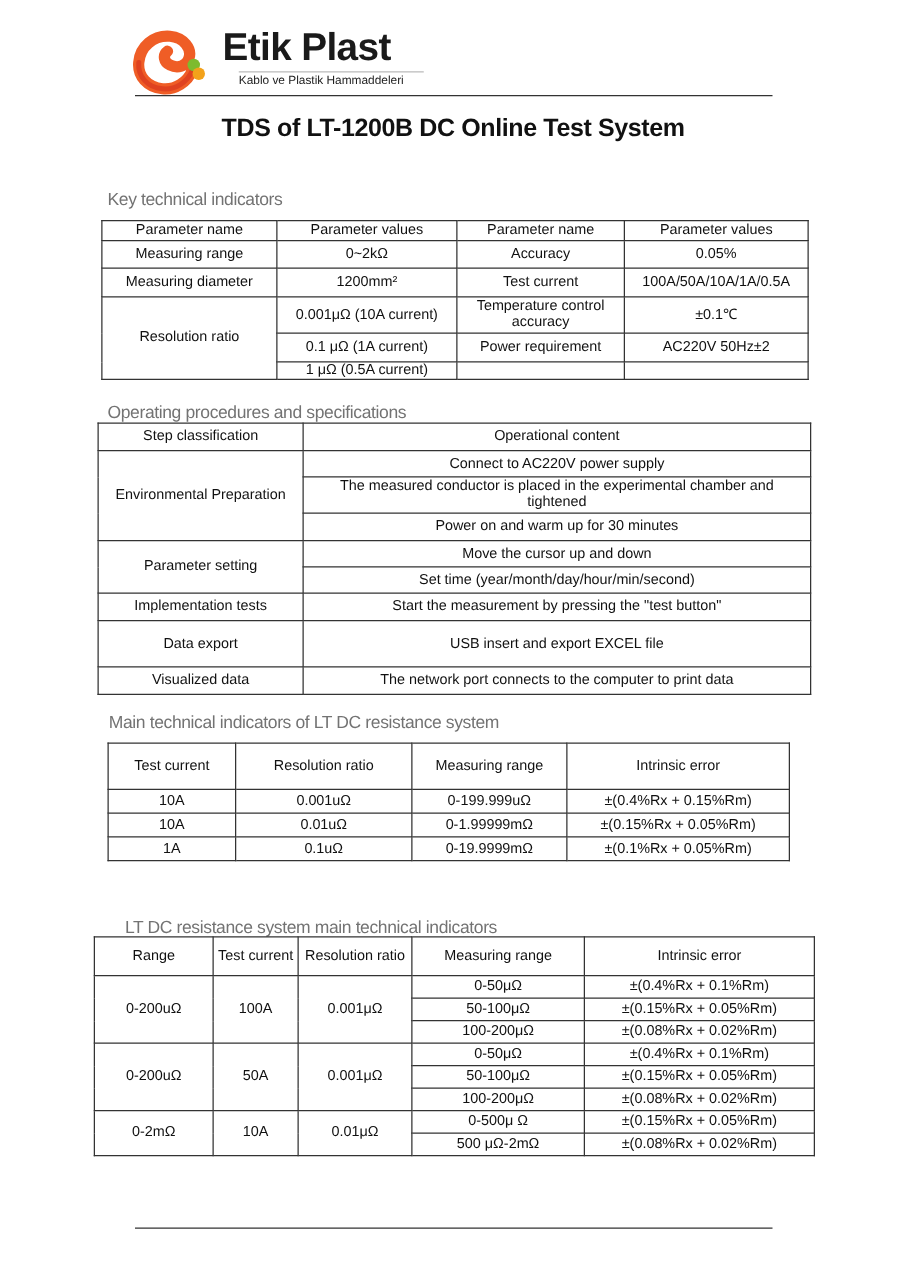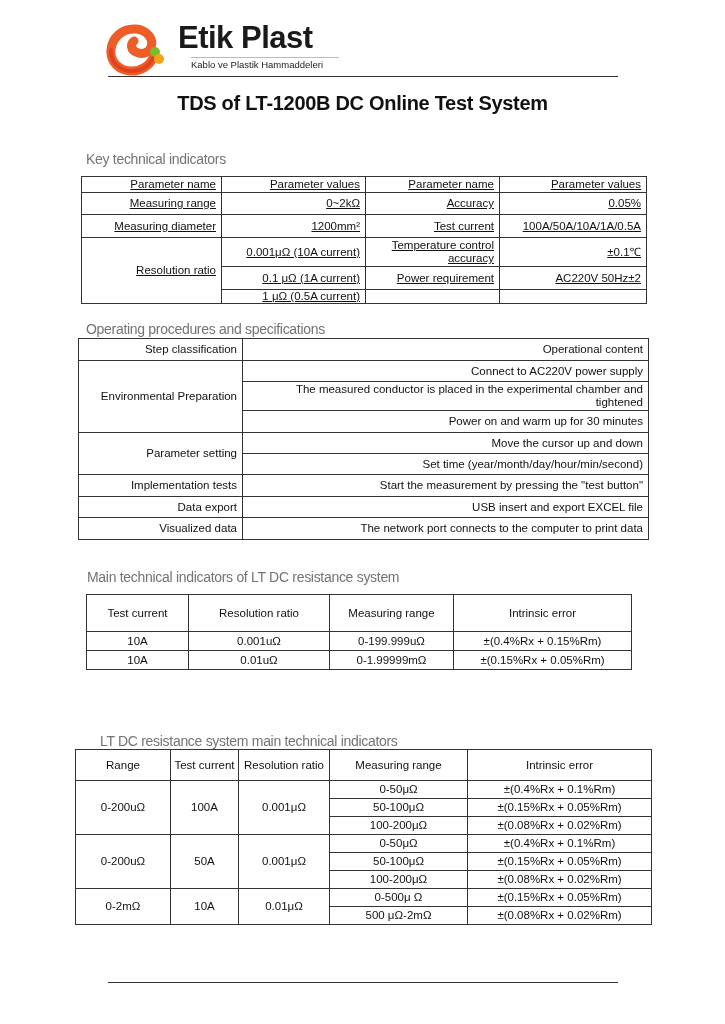--- a/index.html
+++ b/index.html
@@ -7,22 +7,22 @@
          font-family: "Liberation Sans", sans-serif; color: #111; }
   .abs { position: absolute; }
   .logo-mark { left: 106px; top: 22px; width: 60px; height: 54px; }
   .logo-name { left: 178px; top: 20px; font-size: 31px; font-weight: bold; letter-spacing: -0.5px; color: #1a1a1a; line-height: 36px; }
   .logo-sub { left: 180px; top: 57px; font-size: 9.5px; color: #222; border-top: 1px solid #bbb; padding-top: 1px; width: 148px; line-height: 12px; margin-left: 11px; }
   .rule { left: 108px; width: 510px; height: 0; border-top: 1.5px solid #333; }
   .title { left: 0; width: 725px; top: 92px; text-align: center; font-size: 20px; font-weight: bold; letter-spacing: -0.3px; color: #111; }
   .section { font-size: 14px; color: #737373; letter-spacing: -0.3px; }
   table { border-collapse: collapse; position: absolute; table-layout: fixed; }
   td, th { border: 1.3px solid #333; font-size: 11.5px; font-weight: normal; padding: 0 5px; color: #111; line-height: 13px; }
-  .t1 td { text-align: right; text-decoration: underline; }
-  .t2 td { text-align: right; }
+  .t1 td { text-align: center; }
+  .t2 td { text-align: center; }
   .t3 td, .t4 td { text-align: center; padding: 0 3px; }
 </style>
 </head>
 <body>
 
 <div class="abs logo-mark">
   <svg width="60" height="54" viewBox="0 0 60 54">
     <path d="M48 34 C44 44 34 50 24 49 C12 48 4 39 5 28 C6 15 17 6 30 7 C41 8 48 17 45 25 C43 31 36 33 30 30 C25 28 24 22 28 19" fill="none" stroke="#ef5d26" stroke-width="9" stroke-linecap="round"></path>
     <path d="M48 34 C44 44 34 50 24 49 C12 48 4 39 5 28" fill="none" stroke="#d9381e" stroke-width="4" stroke-linecap="round" opacity="0.7"></path>
     <circle cx="49" cy="30" r="5" fill="#7dbb2e"></circle>
@@ -106,21 +106,21 @@
     <td rowspan="2">Parameter setting</td>
     <td>Move the cursor up and down</td>
   </tr>
   <tr style="height:21px">
     <td>Set time (year/month/day/hour/min/second)</td>
   </tr>
   <tr style="height:22px">
     <td>Implementation tests</td>
     <td>Start the measurement by pressing the "test button"</td>
   </tr>
-  <tr style="height:21px">
+  <tr style="height:37px">
     <td>Data export</td>
     <td>USB insert and export EXCEL file</td>
   </tr>
   <tr style="height:22px">
     <td>Visualized data</td>
     <td>The network port connects to the computer to print data</td>
   </tr>
 </tbody>
   </table>
 
@@ -143,20 +143,26 @@
     <td>10A</td>
     <td>0.001uΩ</td>
     <td>0-199.999uΩ</td>
     <td>±(0.4%Rx + 0.15%Rm)</td>
   </tr>
   <tr style="height:19px">
     <td>10A</td>
     <td>0.01uΩ</td>
     <td>0-1.99999mΩ</td>
     <td>±(0.15%Rx + 0.05%Rm)</td>
+  </tr>
+  <tr style="height:19px">
+    <td>1A</td>
+    <td>0.1uΩ</td>
+    <td>0-19.9999mΩ</td>
+    <td>±(0.1%Rx + 0.05%Rm)</td>
   </tr>
 </tbody>
   </table>
 
 <div class="abs section" style="left:100px; top:733px;">LT  DC resistance system main technical indicators</div>
 <table class="t4" style="left:75px; top:749px; width:576px;">
   <colgroup>
       <col style="width:95px">
       <col style="width:68px">
       <col style="width:91px">

